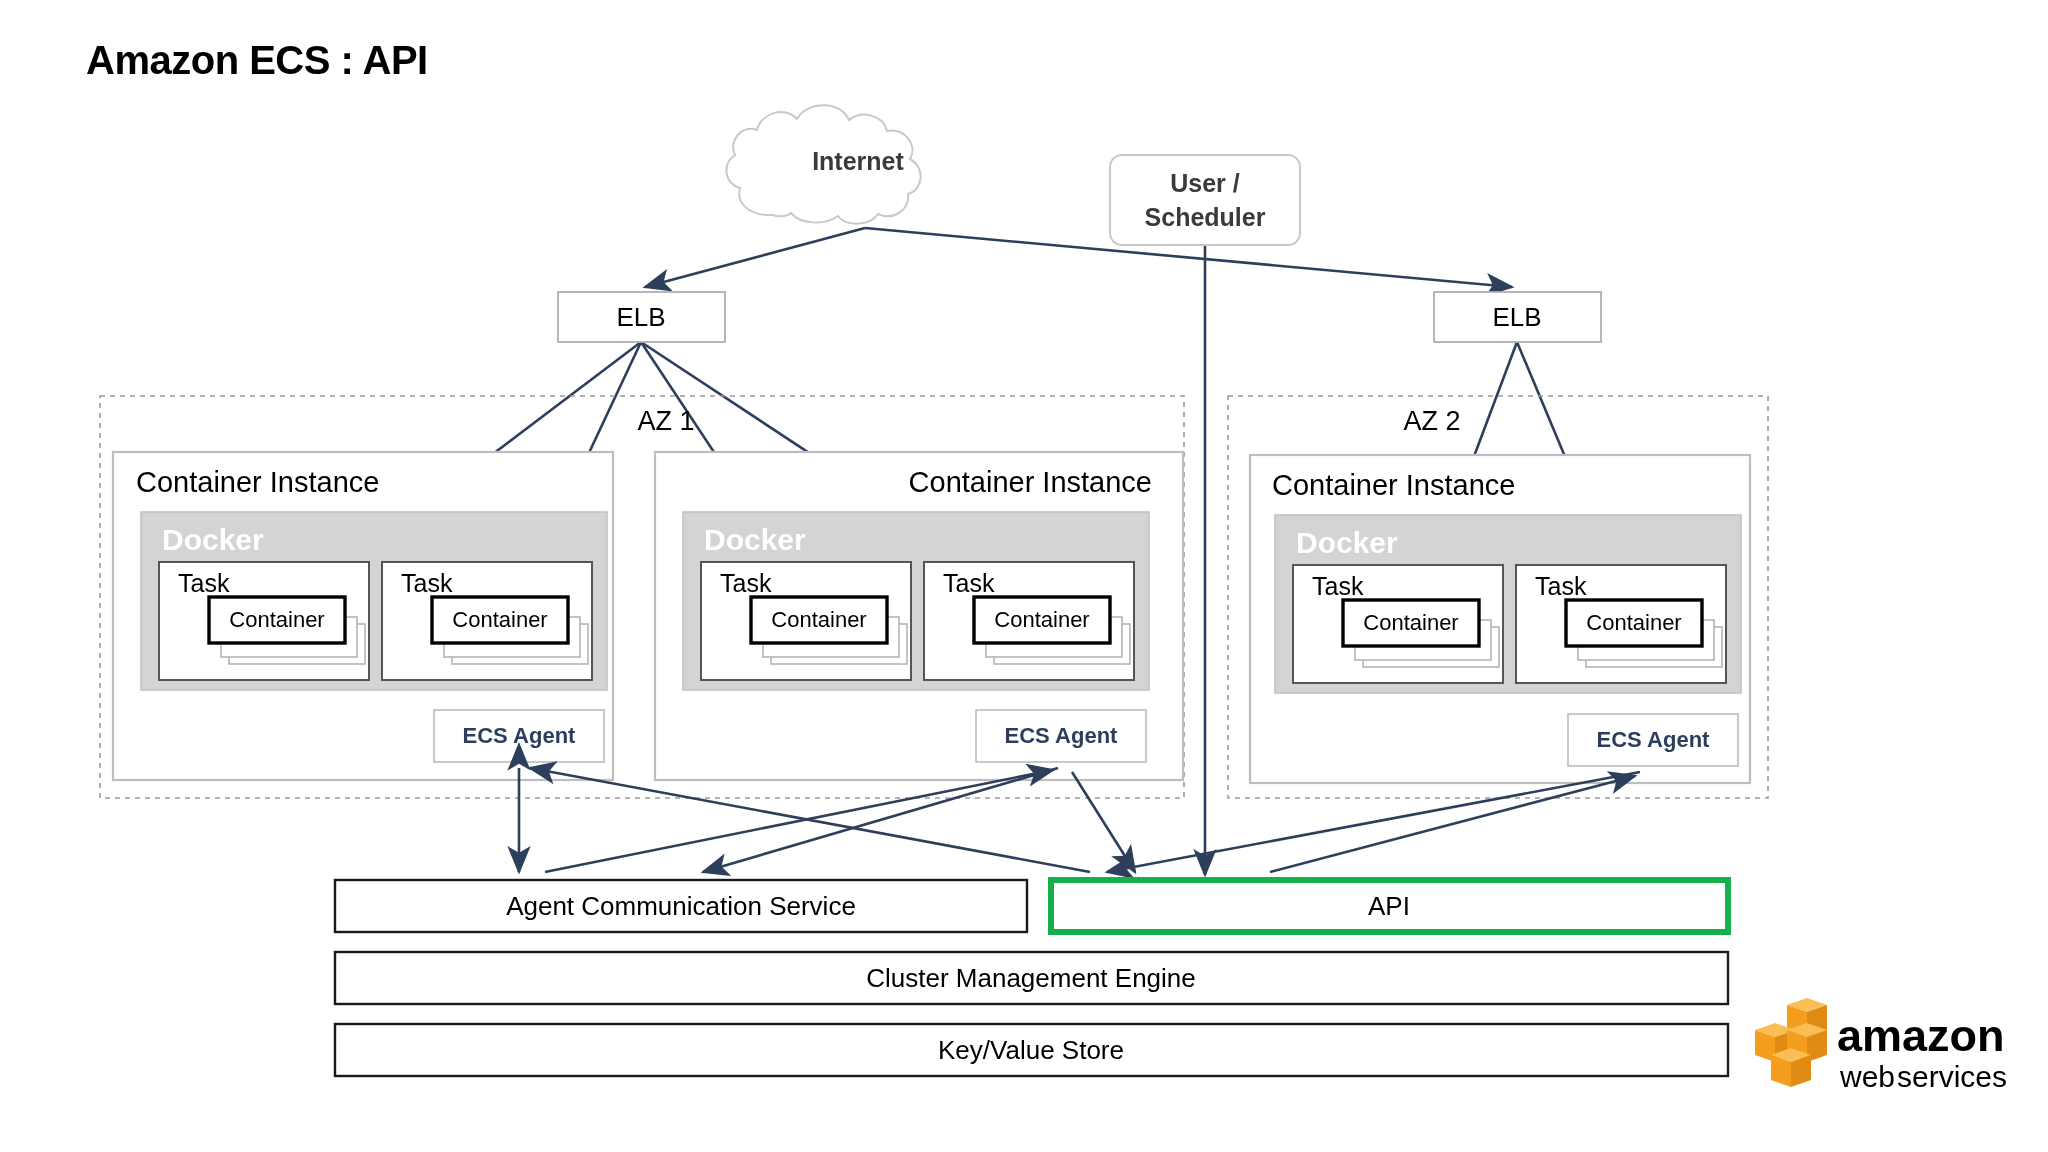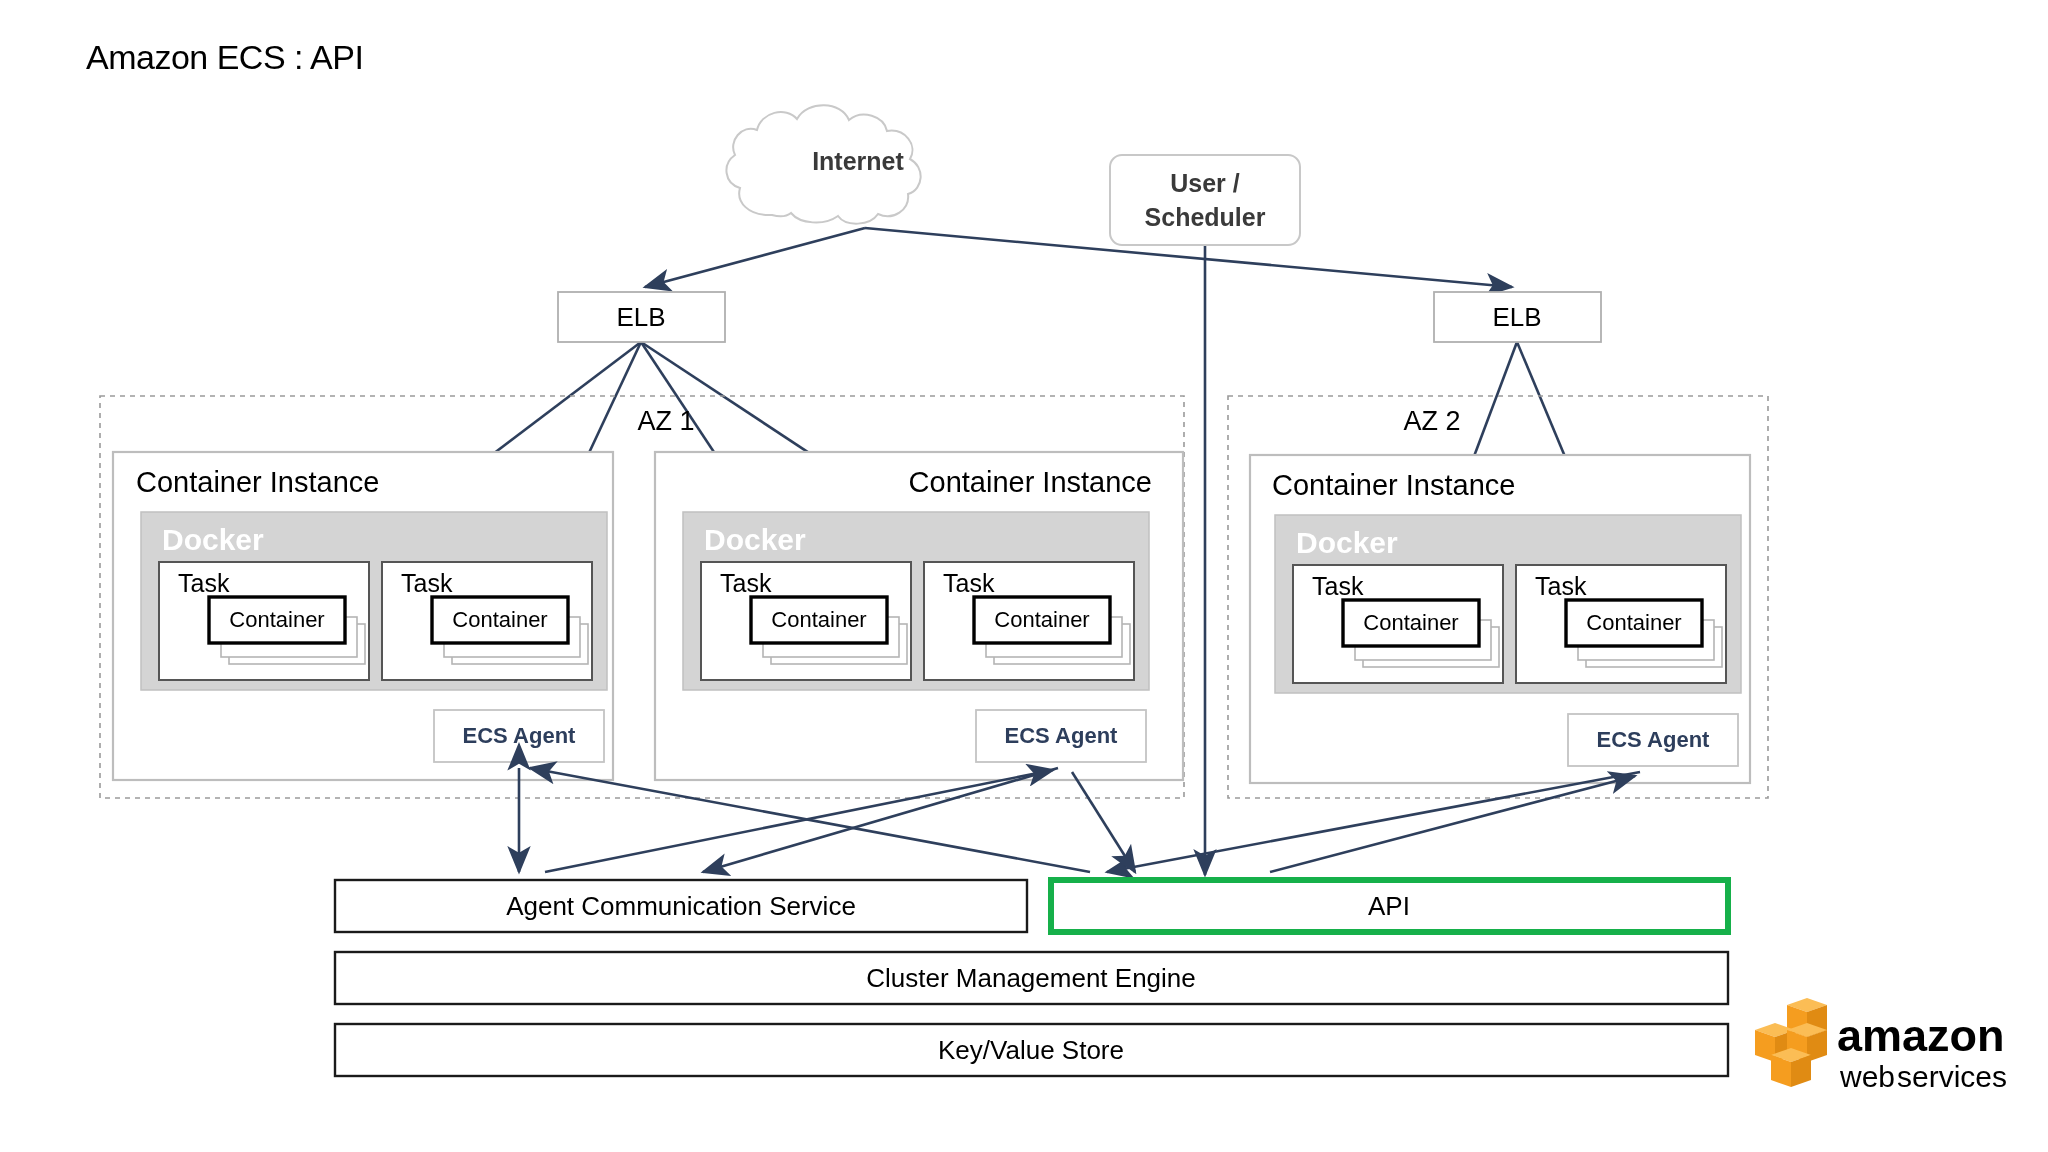--- a/index.html
+++ b/index.html
@@ -18,22 +18,22 @@
     position: absolute;
     left: 0; top: 0;
     width: 2048px;
     height: 1152px;
     background: #ffffff;
   }
   #title {
     position: absolute;
     left: 86px;
     top: 38px;
-    font-size: 34px;
-    font-weight: normal;
+    font-size: 40px;
+    font-weight: bold;
     color: #000000;
     letter-spacing: -0.5px;
     white-space: nowrap;
   }
   svg#diagram {
     position: absolute;
     left: 0;
     top: 0;
     width: 2048px;
     height: 1152px;

